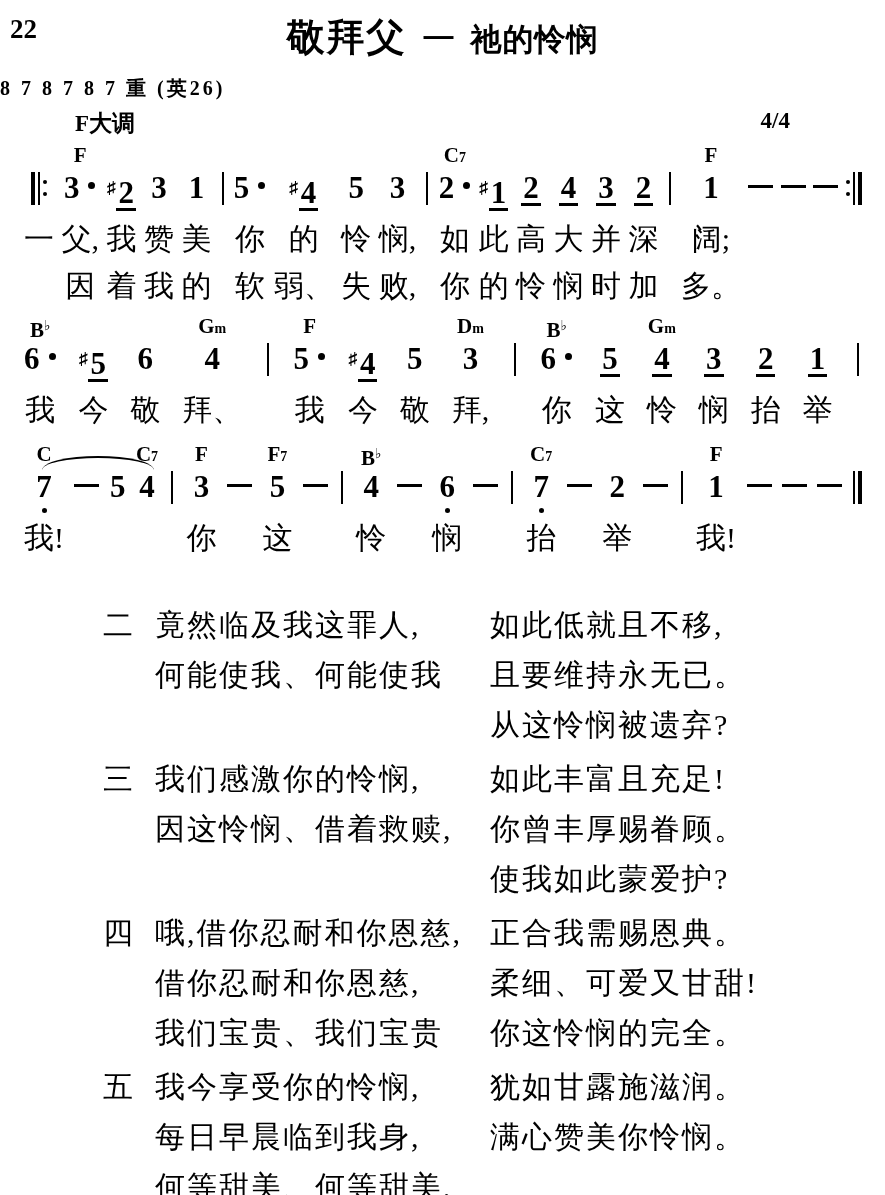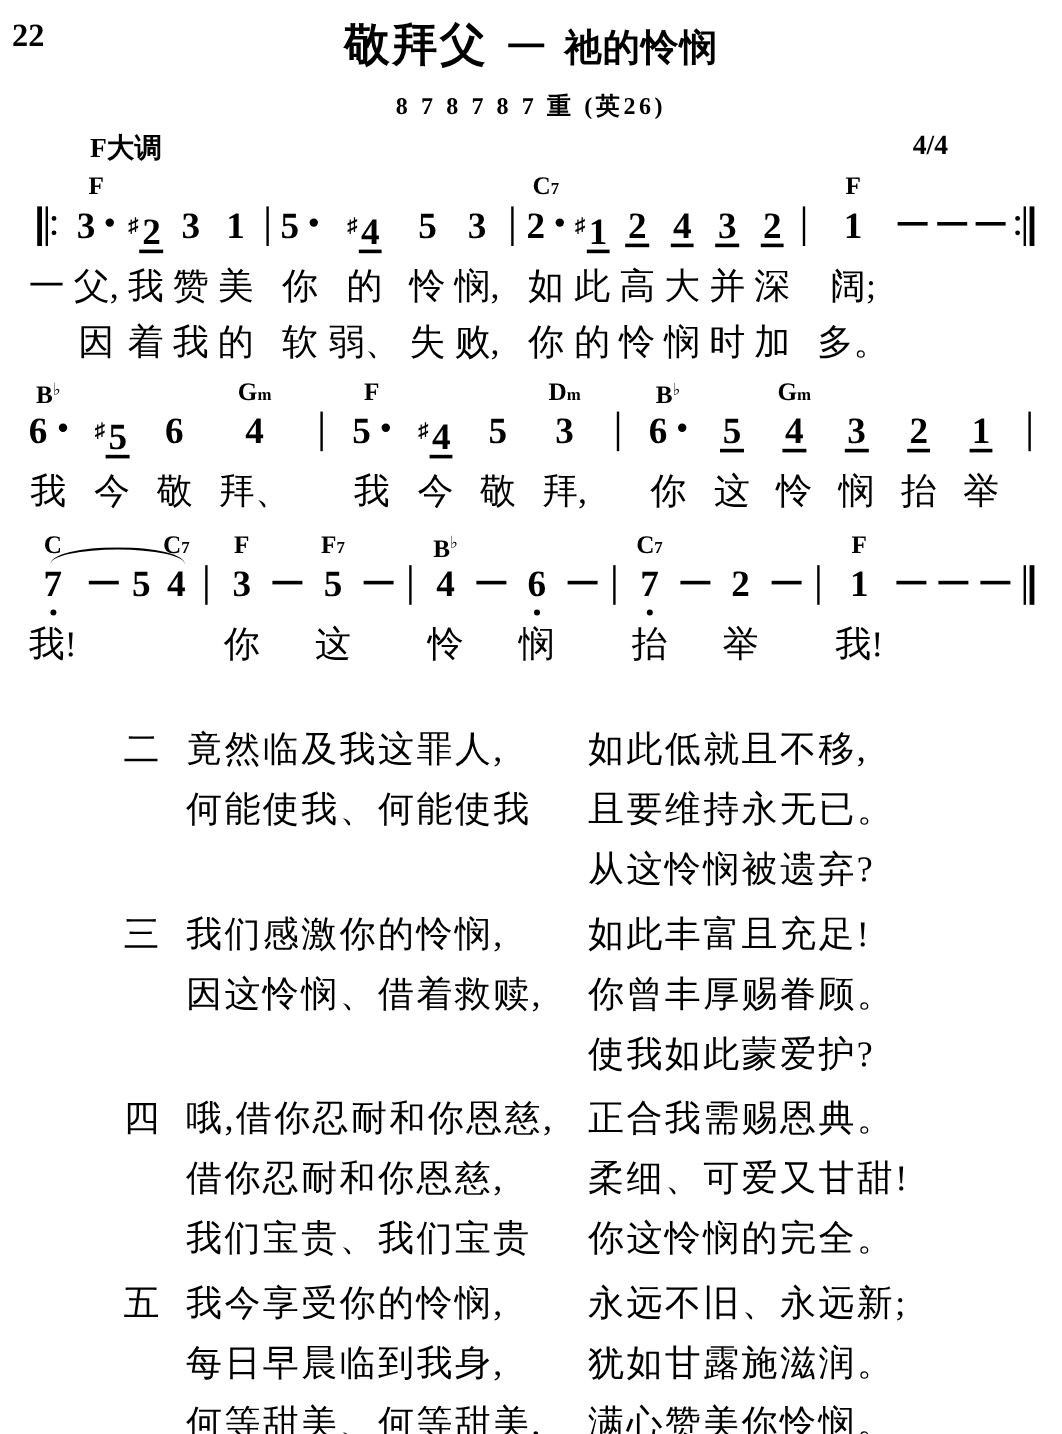--- a/index.html
+++ b/index.html
@@ -7,21 +7,21 @@
     width:885px;height:1195px;background:#fff;color:#000;
     font-family:"Liberation Serif","DejaVu Serif",serif;
     position:relative;overflow:hidden;
   }
   
   .pageno{position:absolute;left:10px;top:14px;font-size:27px;font-weight:bold;}
   h1{margin:0;padding-top:12px;text-align:center;font-family:"Liberation Sans","DejaVu Sans",sans-serif;}
   .t-main{font-size:38px;font-weight:900;letter-spacing:2px;}
   .t-sep{font-size:30px;font-weight:900;margin:0 8px;vertical-align:4px;}
   .t-sub{font-size:31px;font-weight:900;letter-spacing:1px;}
-  .meter{margin-top:12px;text-align:center;font-size:20px;font-weight:bold;letter-spacing:3px;}
+  .meter{margin-top:12px;text-align:left;font-size:20px;font-weight:bold;letter-spacing:3px;}
   .keyrow{margin-top:6px;display:flex;justify-content:space-between;
           padding:0 95px 0 75px;font-size:23px;font-weight:bold;gap:28px;}
   
   #systems{margin:4px 0 0 24px;width:838px;}
   .system{position:relative;}
   .sys1{margin-top:4px;} .sys2{margin-top:6px;} .sys3{margin-top:10px;}
   .cells{display:flex;justify-content:space-between;align-items:flex-start;}
   .cell{display:flex;flex-direction:column;align-items:center;flex:none;}
   .chord{height:26px;font-size:21px;font-weight:bold;line-height:24px;white-space:nowrap;}
   .chord.spacer{width:1px;}
@@ -575,19 +575,18 @@
         </div>
       </div>
       <div class="verse">
         <div class="vno">五</div>
         <div class="vcol vleft">
           <div class="vline">我今享受你的怜悯,</div>
           <div class="vline">每日早晨临到我身,</div>
           <div class="vline">何等甜美、何等甜美,</div>
         </div>
         <div class="vcol vright">
-          <div class="vline">永远不旧、永远新;</div>
           <div class="vline">犹如甘露施滋润。</div>
           <div class="vline">满心赞美你怜悯。</div>
         </div>
       </div>
     </div>
 </main>
 
 </body></html>

